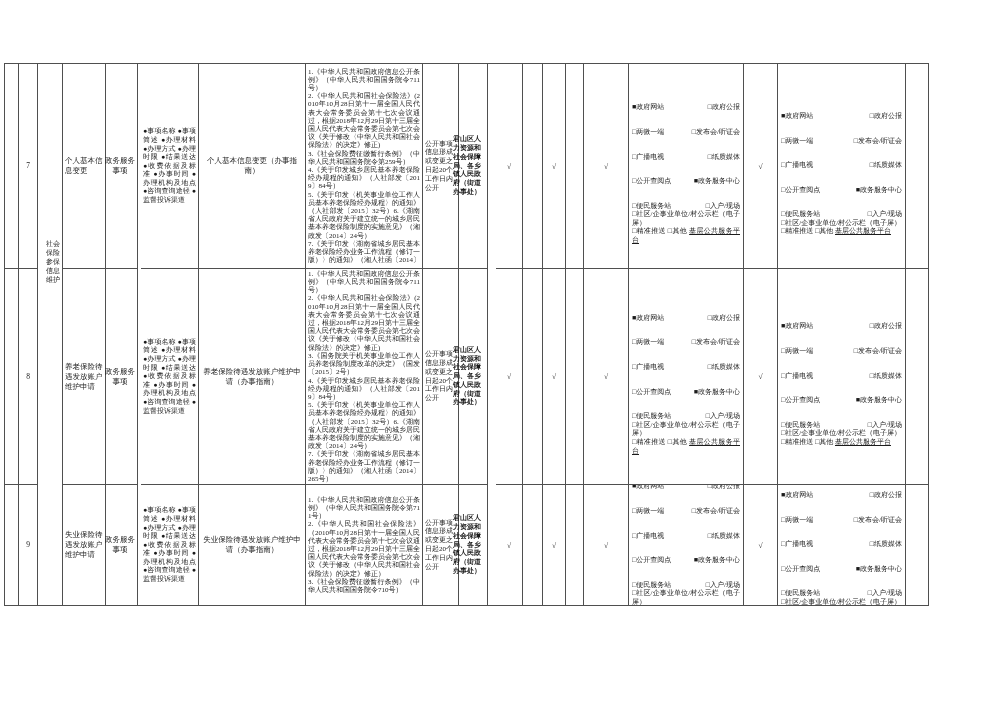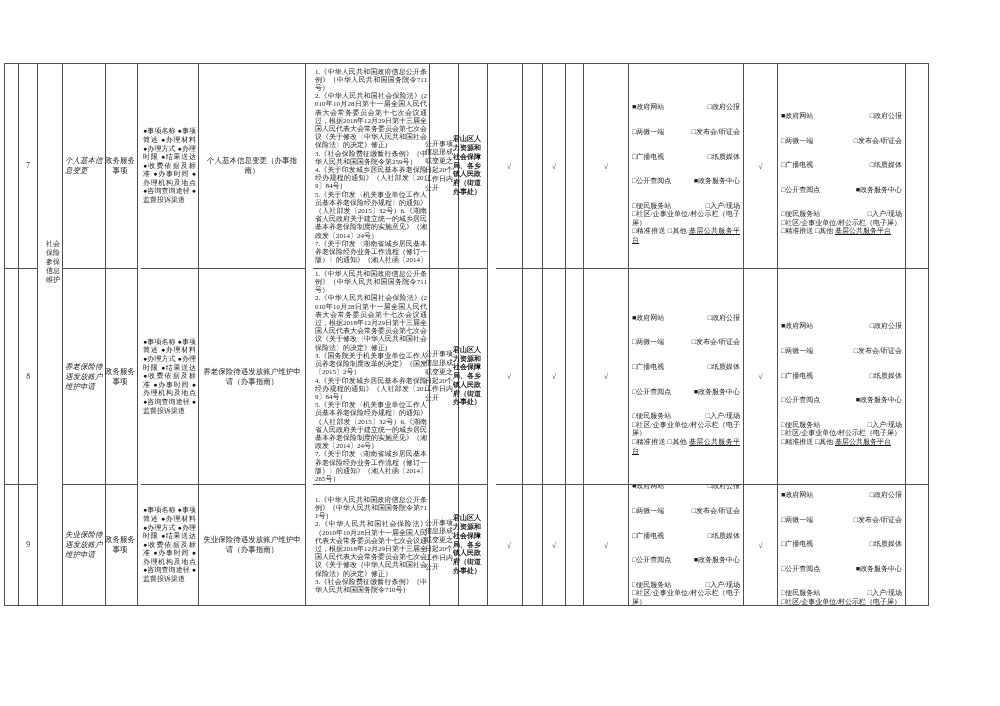--- a/index.html
+++ b/index.html
@@ -22,25 +22,25 @@
   .r1{top:0;height:204px;}
   .r2{top:204px;height:216px;}
   .r3{top:420px;height:121px;}
   .bt .cell{border-top:1px solid var(--bc);}
 
   .c1{left:0;width:14px;}
   .c2{left:14px;width:19px;}
   .c3m{left:33px;top:0;width:25px;height:541px;border-right:1px solid var(--bc);
        text-align:right;padding:176px 2px 0 2px;font-size:7px;line-height:9px;
        word-break:break-all;}
-  .c4{left:58px;width:43px;font-style:italic;}
+  .c4{left:58px;width:43px;}
   .c5{left:98px;width:35px;}
   .c6{left:136px;width:58px;}
   .c7{left:194px;width:107px;}
-  .c8{left:308px;width:117px;}
+  .c8{left:301px;width:117px;}
   .c9{left:418px;width:36px;}
   .c10{left:446px;width:37px;font-weight:bold;}
   .c11{left:491px;width:27px;}
   .c12{left:518px;width:20px;}
   .c13{left:538px;width:23px;}
   .c14{left:561px;width:18px;}
   .c15{left:579px;width:45px;}
   .c16{left:624px;width:115px;}
   .c17{left:739px;width:34px;}
   .c18{left:773px;width:128px;}

